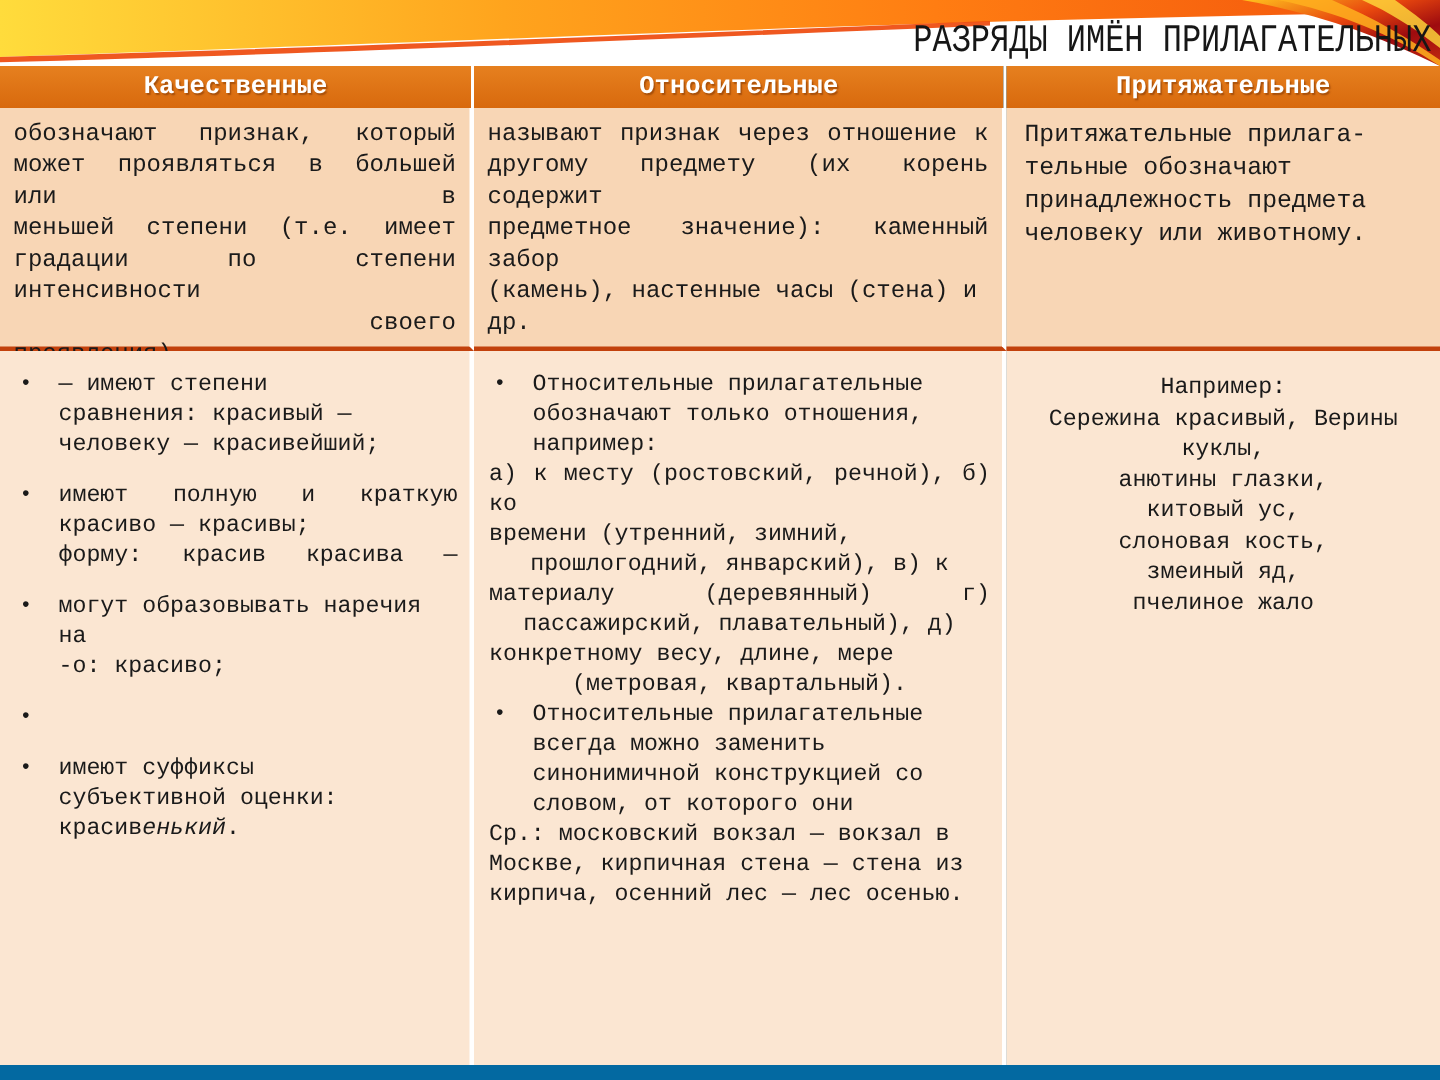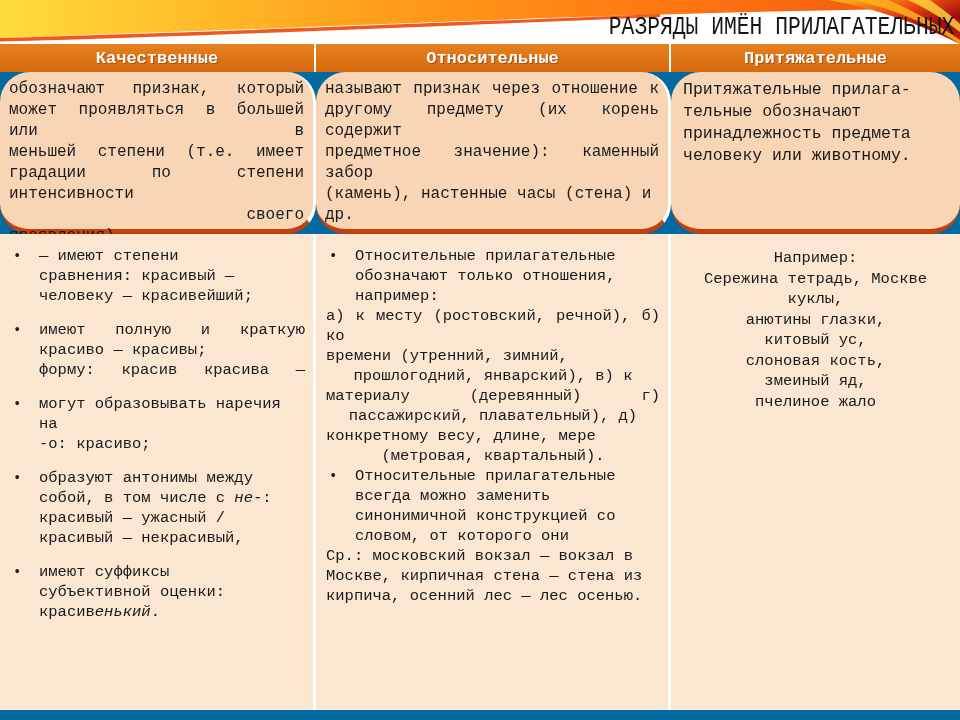--- a/index.html
+++ b/index.html
@@ -24,22 +24,22 @@
   .cell { box-sizing:border-box; }
   .hcell {
     background:linear-gradient(#E6801F,#D8690D);
     color:#ffffff; font-weight:bold; font-size:17px;
     display:flex; align-items:center; justify-content:center;
     text-shadow:1px 1px 1px rgba(120,50,0,0.55);
     border-right:2px solid #ffffff;
   }
   .hcell.last { border-right:none; }
   .dcell {
-    background:#F8D6B5; border-right:3px solid #ffffff; border-bottom:5px solid #c2410c;
-    padding:7px 9px 0 9px; font-size:16px; line-height:21px;border-radius:30px;
+    background:#F8D6B5; border-right:3px solid #ffffff; border-bottom:3px solid #c2410c;
+    padding:7px 9px 0 9px; font-size:16px; line-height:21px;
   }
   .dcell.last { border-right:none;padding-left:12px; }
   .xcell {
     background:#FBE6D2; border-right:3px solid #ffffff;
     padding:12px 8px 0 8px; font-size:15.5px; line-height:20px;
   }
   .xcell.last { border-right:none; }
   
   .ln { display:block; }
   .just { text-align:justify; text-align-last:justify; -moz-text-align-last:justify; }
@@ -133,26 +133,20 @@
       </div>
       <div class="bullet">
         <span class="dot">•</span>
         <div class="btext">
           <span class="ln">могут образовывать наречия на</span>
           <span class="ln">-о: красиво;</span>
         </div>
       </div>
       <div class="bullet">
         <span class="dot">•</span>
-        <div class="btext">
-          <span class="ln">образуют антонимы между</span>
-          <span class="ln"><span>собой, в том числе с </span><span class="it">не-</span><span>:</span></span>
-          <span class="ln">красивый — ужасный /</span>
-          <span class="ln">красивый — некрасивый,</span>
-        </div>
       </div>
       <div class="bullet">
         <span class="dot">•</span>
         <div class="btext">
           <span class="ln">имеют суффиксы</span>
           <span class="ln">субъективной оценки:</span>
           <span class="ln"><span>красив</span><span class="it">енький</span><span>.</span></span>
         </div>
       </div>
     </div>
@@ -187,21 +181,21 @@
       <div class="comparison">
         <span class="ln">Ср.: московский вокзал — вокзал в</span>
         <span class="ln">Москве, кирпичная стена — стена из</span>
         <span class="ln">кирпича, осенний лес — лес осенью.</span>
       </div>
     </div>
 
     <div class="cell xcell last">
       <div class="poss-examples">
         <span class="ln">Например:</span>
-        <span class="ln">Сережина тетрадь, Москве</span>
+        <span class="ln">Сережина красивый, Верины</span>
         <span class="ln">куклы,</span>
         <span class="ln">анютины глазки,</span>
         <span class="ln">китовый ус,</span>
         <span class="ln">слоновая кость,</span>
         <span class="ln">змеиный яд,</span>
         <span class="ln">пчелиное жало</span>
       </div>
     </div>
 
   </div>

